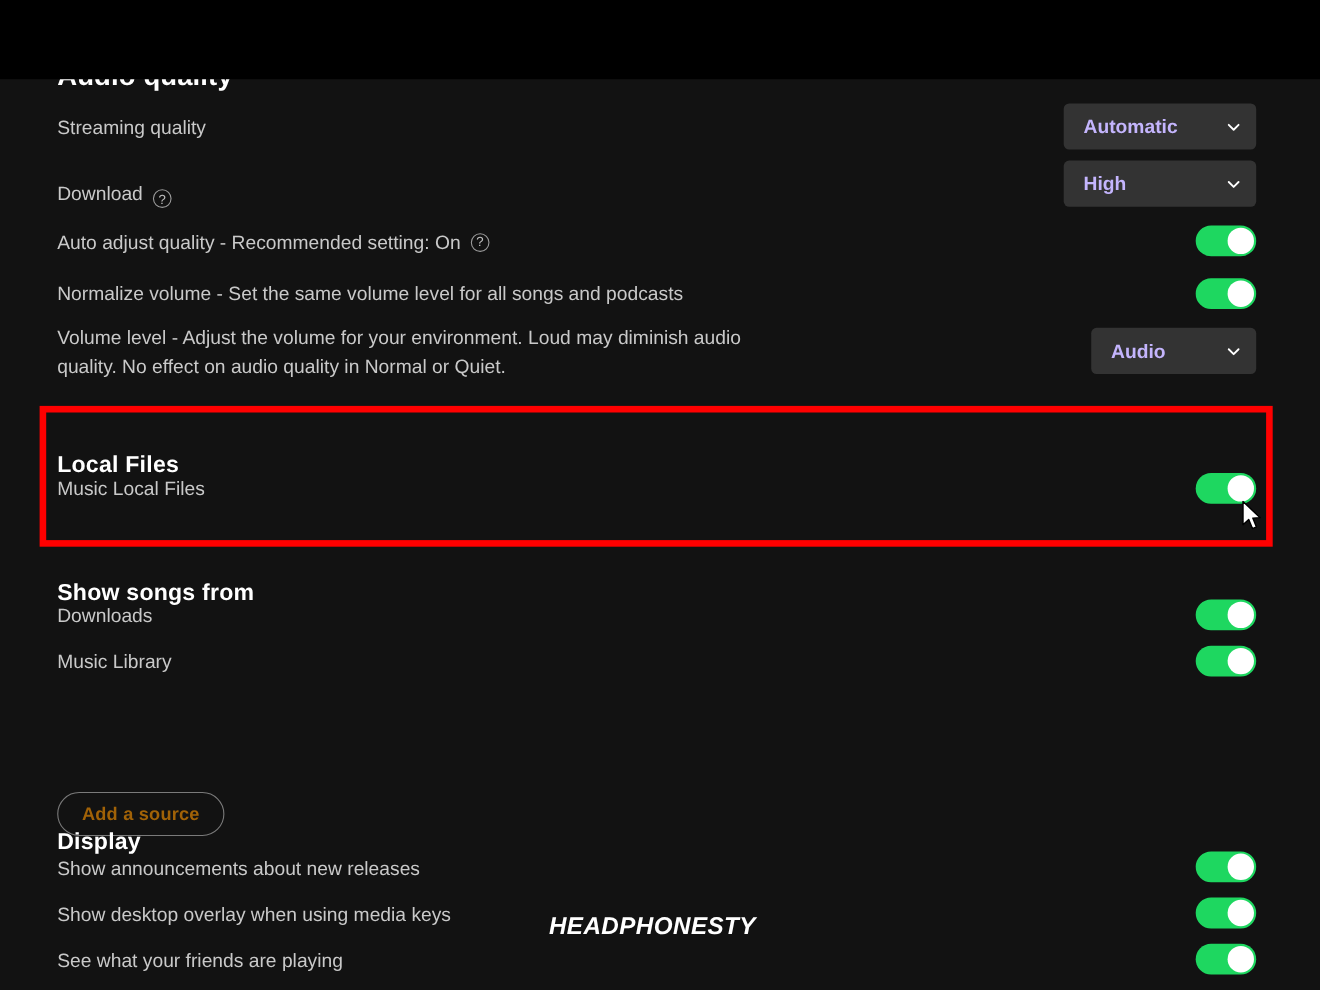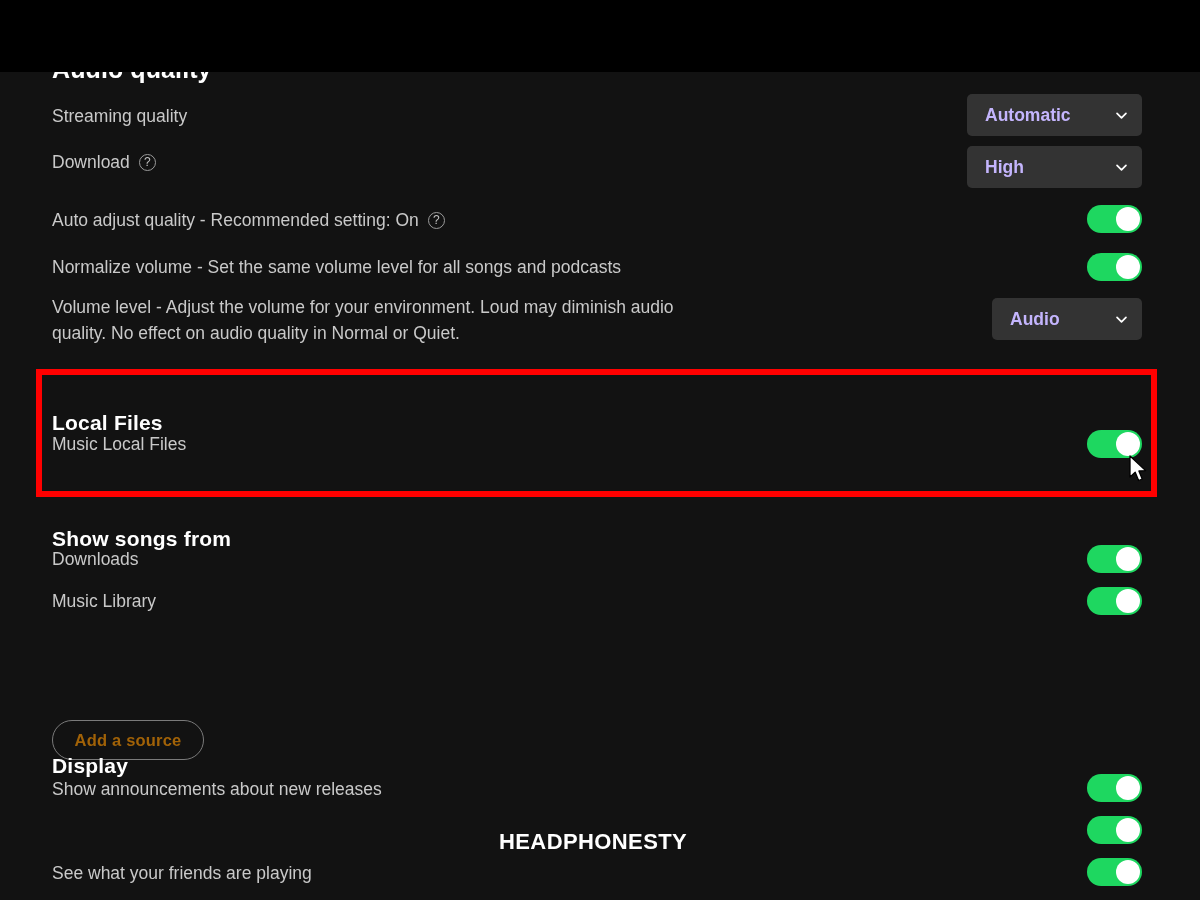--- a/index.html
+++ b/index.html
@@ -155,20 +155,21 @@
   }
 
   
   #watermark {
     position: absolute;
     left: 499px;
     top: 829px;
     color: #ffffff;
     font-size: 22px;
     font-weight: bold;
+    font-style: italic;
     letter-spacing: 0.4px;
     white-space: nowrap;
   }
 
   
   #cursor {
     position: absolute;
     left: 1128px;
     top: 455px;
     width: 22px;
@@ -190,21 +191,21 @@
 
     <button class="dropdown" style="left:967px; top:22px; width:175px;">
       <span>Automatic</span>
       <span class="chev">
         <svg viewBox="0 0 16 16" width="13" height="13" aria-hidden="true">
           <path d="M2.5 5.5 L8 11 L13.5 5.5" fill="none" stroke="#ffffff" stroke-width="2.1" stroke-linecap="round" stroke-linejoin="round"></path>
         </svg>
       </span>
     </button>
 
-    <div class="row-label" style="left:52px; top:77px;">
+    <div class="row-label" style="left:52px; top:91px;align-items:flex-end;">
       <span>Download</span>
       <span class="help-icon">?</span>
     </div>
 
     <button class="dropdown" style="left:967px; top:74px; width:175px;">
       <span>High</span>
       <span class="chev">
         <svg viewBox="0 0 16 16" width="13" height="13" aria-hidden="true">
           <path d="M2.5 5.5 L8 11 L13.5 5.5" fill="none" stroke="#ffffff" stroke-width="2.1" stroke-linecap="round" stroke-linejoin="round"></path>
         </svg>
@@ -271,20 +272,23 @@
 
     <div class="section-title" style="left:52px; top:661px;">Display</div>
 
     <div class="row-label" style="left:52px; top:704px;">
       <span>Show announcements about new releases</span>
     </div>
     <div class="toggle" style="left:1087px; top:702px;">
       <div class="knob"></div>
     </div>
 
+    <div class="row-label" style="left:52px; top:746px;">
+      <span>Show desktop overlay when using media keys</span>
+    </div>
     <div class="toggle" style="left:1087px; top:744px;">
       <div class="knob"></div>
     </div>
 
     <div class="row-label" style="left:52px; top:788px;">
       <span>See what your friends are playing</span>
     </div>
     <div class="toggle" style="left:1087px; top:786px;">
       <div class="knob"></div>
     </div>

